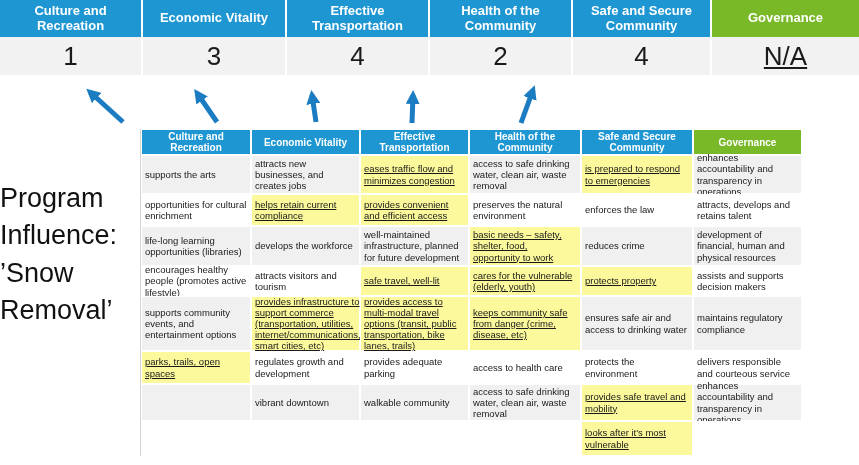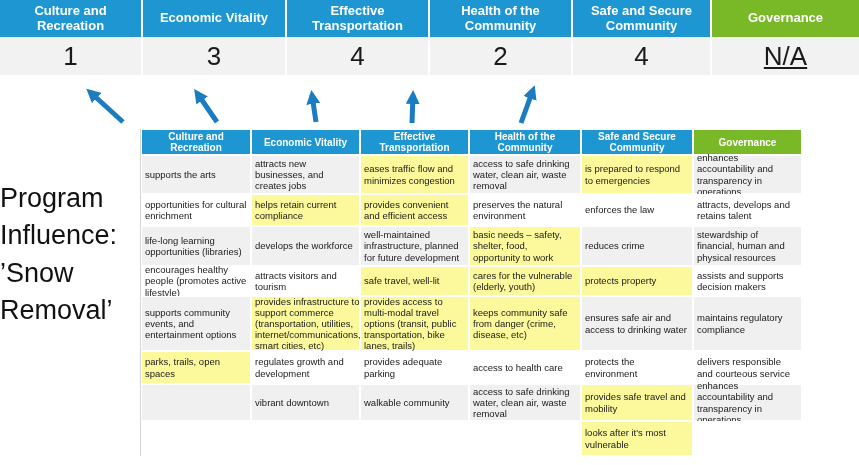--- a/index.html
+++ b/index.html
@@ -42,21 +42,21 @@
     box-sizing:border-box; background:var(--blue); color:#fff; font-weight:bold; font-size:10px;
     line-height:1.1; display:flex; align-items:center; justify-content:center; text-align:center;
     border:1px solid #fff; padding:0 2px;
   }
   .m-h.green { background:var(--green); }
   .m-c {
     box-sizing:border-box; background:#fff; color:#1a1a1a; font-size:9.5px; line-height:1.18;
     display:flex; align-items:center; border:1px solid #fff; padding:1px 3px;
   }
   .m-c.alt { background:var(--alt); }
-  .m-c.hl { background:var(--yellow); }
+  .m-c.hl { background:var(--yellow);text-decoration:underline; }
 </style>
 </head>
 <body>
 
 <div class="banner">
     <div class="banner-cell" style="width: 143px;">Culture and Recreation</div>
     <div class="banner-cell" style="width: 144px;">Economic Vitality</div>
     <div class="banner-cell" style="width: 143px;">Effective Transportation</div>
     <div class="banner-cell" style="width: 143px;">Health of the Community</div>
     <div class="banner-cell" style="width: 139px;">Safe and Secure Community</div>
@@ -108,21 +108,21 @@
     <div class="m-c hl">helps retain current compliance</div>
     <div class="m-c hl">provides convenient and efficient access</div>
     <div class="m-c">preserves the natural environment</div>
     <div class="m-c">enforces the law</div>
     <div class="m-c">attracts, develops and retains talent</div>
     <div class="m-c alt">life-long learning opportunities (libraries)</div>
     <div class="m-c alt">develops the workforce</div>
     <div class="m-c alt">well-maintained infrastructure, planned for future development</div>
     <div class="m-c alt hl">basic needs – safety, shelter, food, opportunity to work</div>
     <div class="m-c alt">reduces crime</div>
-    <div class="m-c alt">stewardship of financial, human and physical resources</div>
+    <div class="m-c alt">development of financial, human and physical resources</div>
     <div class="m-c">encourages healthy people (promotes active lifestyle)</div>
     <div class="m-c">attracts visitors and tourism</div>
     <div class="m-c hl">safe travel, well-lit</div>
     <div class="m-c hl">cares for the vulnerable (elderly, youth)</div>
     <div class="m-c hl">protects property</div>
     <div class="m-c">assists and supports decision makers</div>
     <div class="m-c alt">supports community events, and entertainment options</div>
     <div class="m-c alt hl">provides infrastructure to support commerce (transportation, utilities, internet/communications, smart cities, etc)</div>
     <div class="m-c alt hl">provides access to multi-modal travel options (transit, public transportation, bike lanes, trails)</div>
     <div class="m-c alt hl">keeps community safe from danger (crime, disease, etc)</div>

